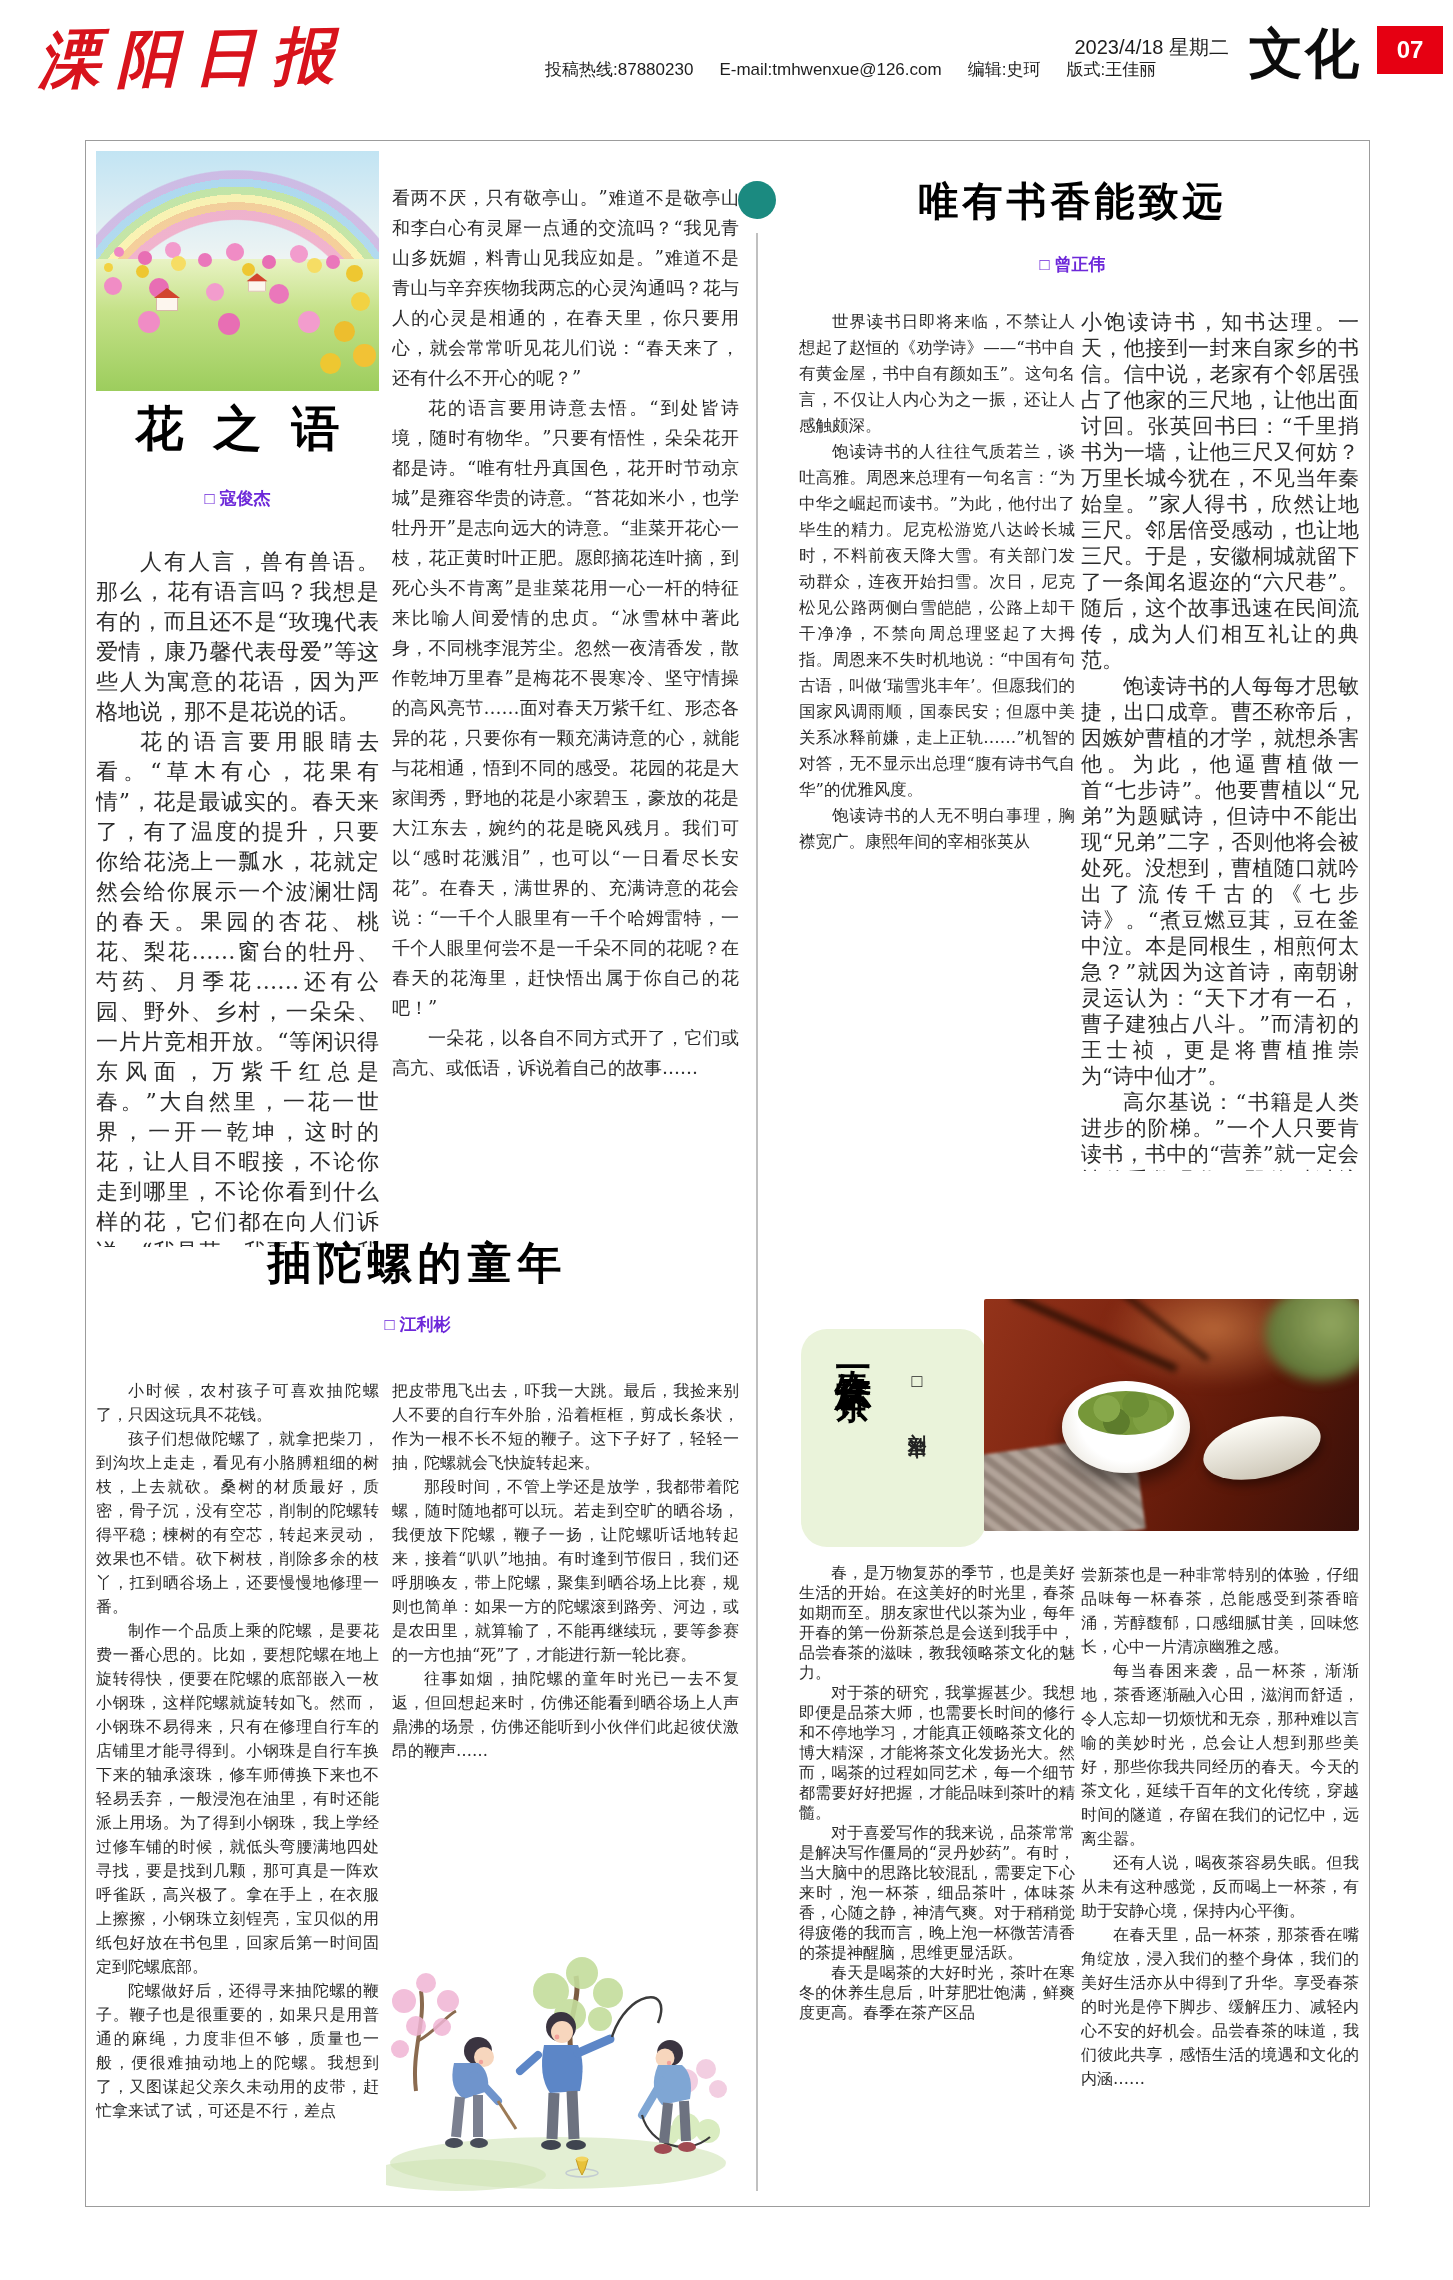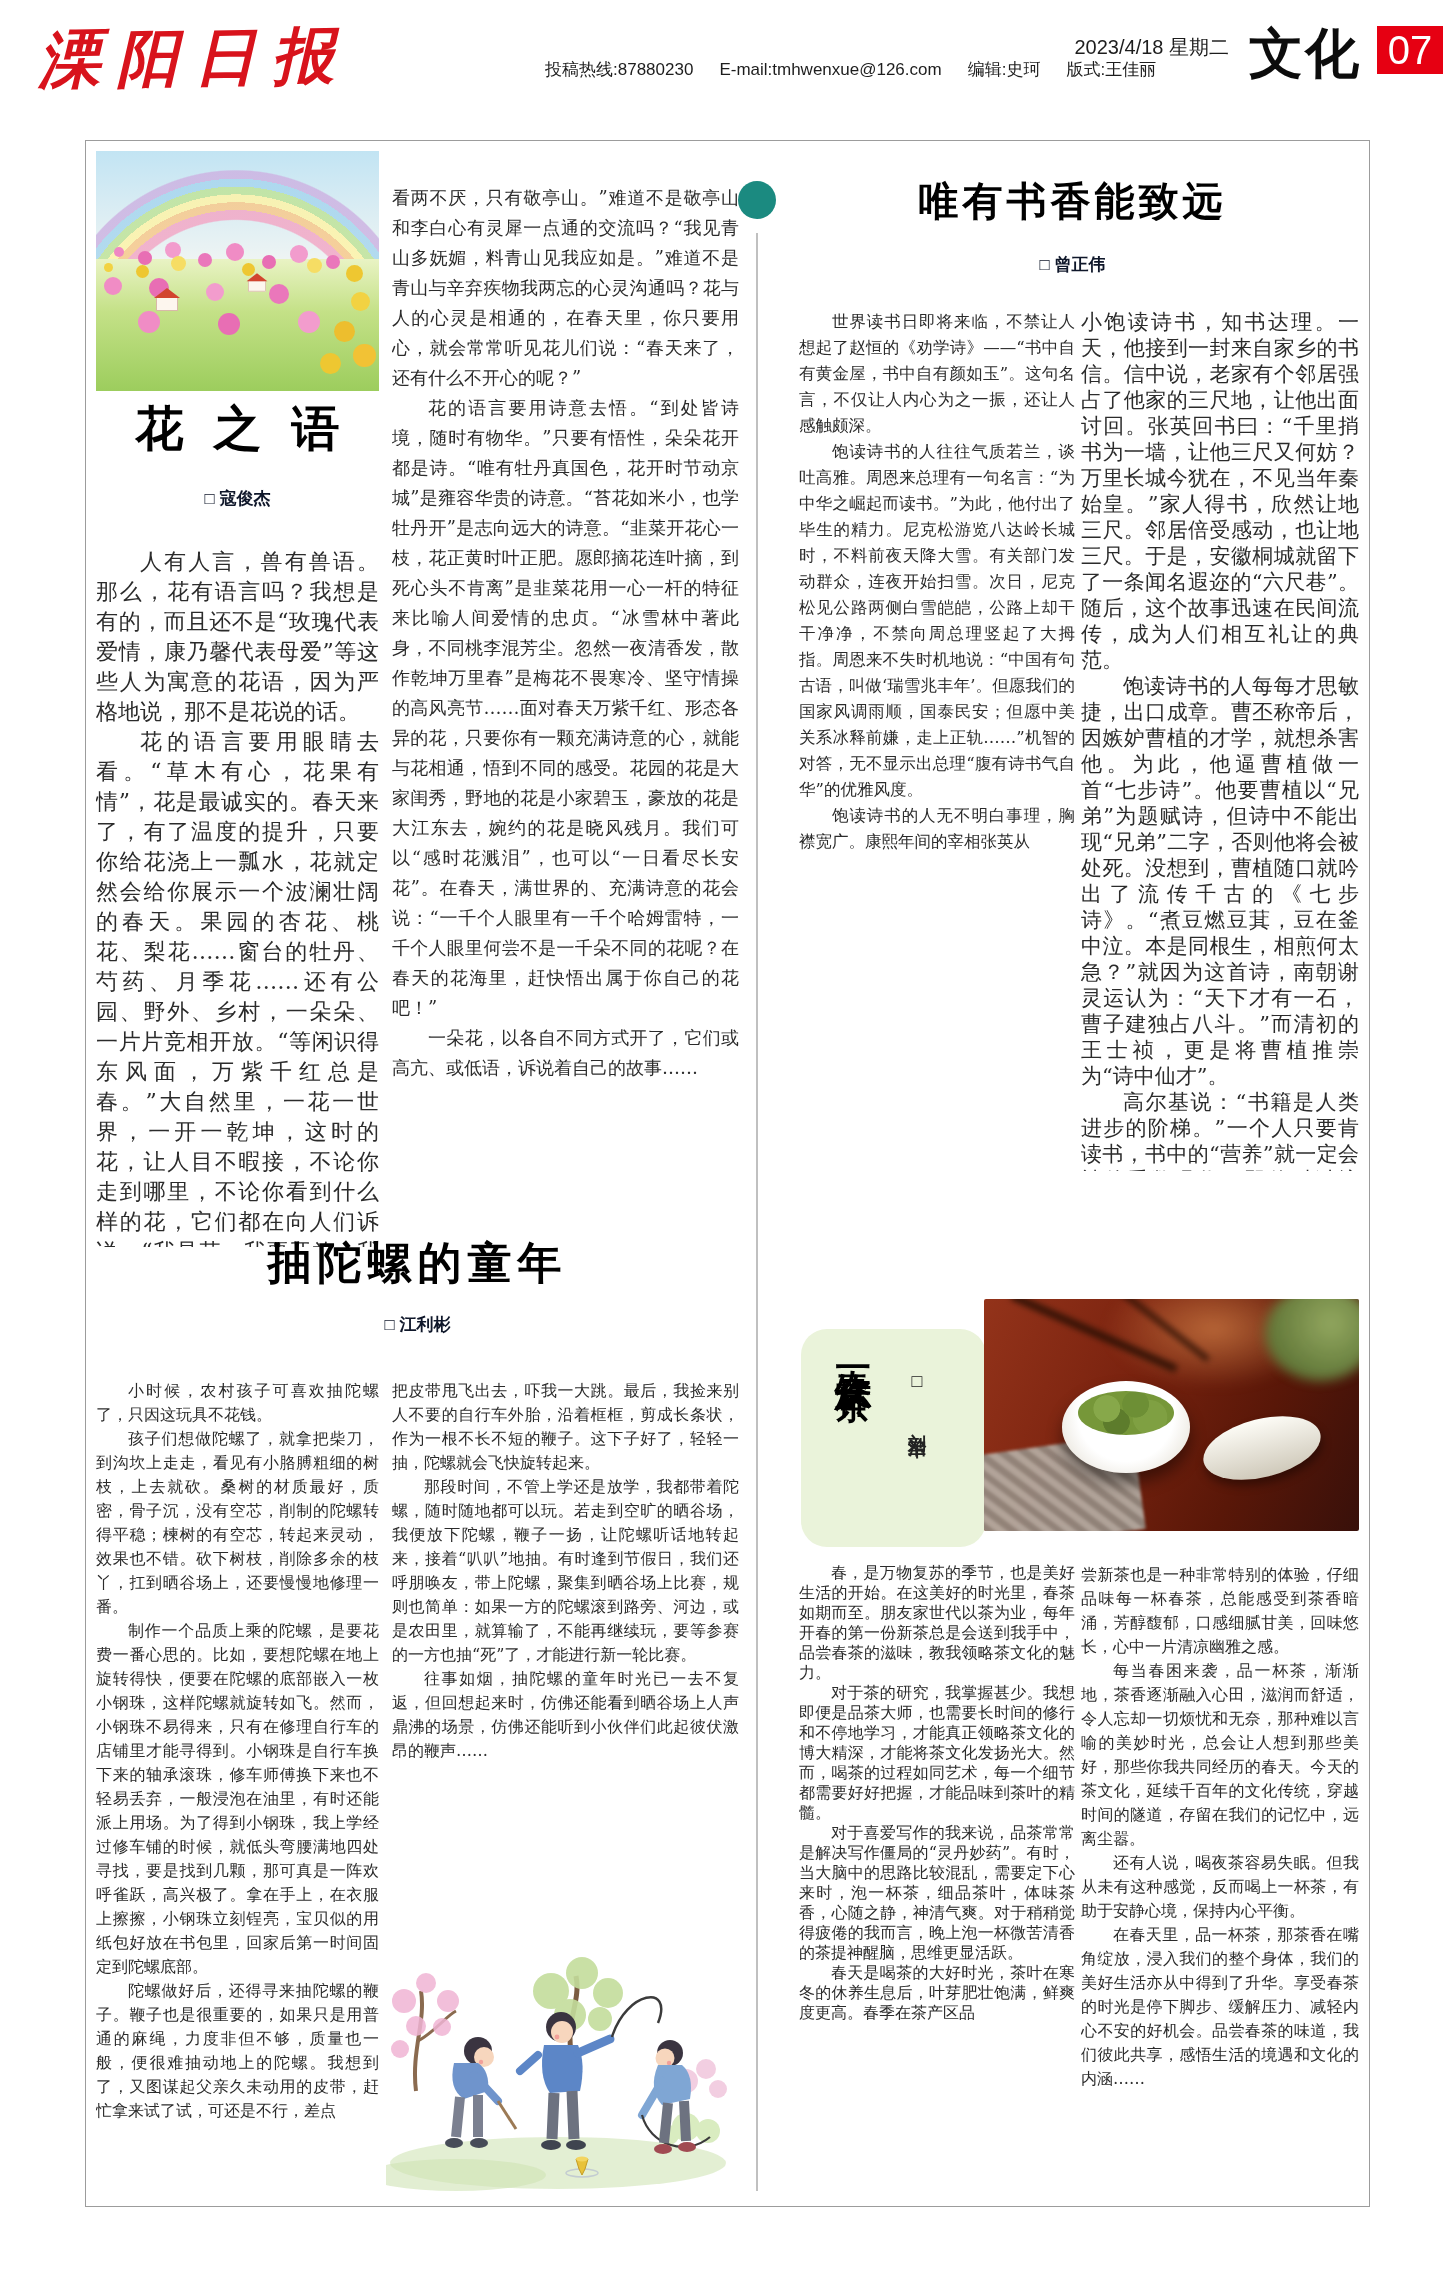--- a/index.html
+++ b/index.html
@@ -8,32 +8,32 @@
   .abs{position:absolute;}
 
   
   .masthead{left:38px;top:16px;font-family:"DejaVu Serif",serif;font-style:italic;font-weight:bold;
             font-size:62px;letter-spacing:16px;color:#d8131c;transform:rotate(-1deg);}
   .info-line{left:545px;top:58px;font-size:17px;color:#1d1d1d;white-space:nowrap;}
   .info-line span{margin-right:26px;}
   .date-line{right:224px;top:34px;font-size:20px;color:#1d1d1d;white-space:nowrap;margin-left:20px;}
   .section-name{right:92px;top:18px;font-size:54px;font-weight:bold;color:#0c0c0c;letter-spacing:2px;}
   .page-no{right:10px;top:26px;width:66px;height:48px;background:#e60012;color:#fff;
-           font-size:40px;font-weight:normal;text-align:center;line-height:48px;}
+           font-size:24px;font-weight:bold;text-align:center;line-height:48px;}
 
   
   .content-box{left:85px;top:140px;width:1283px;height:2065px;border:1px solid #9c9c9c;}
 
   .divider-line{left:670px;top:92px;width:2px;height:1958px;background:#c0c0c0;}
   .divider-dot{left:652px;top:40px;width:38px;height:38px;border-radius:50%;background:#1b8a80;}
 
   
   .t-center{text-align:center;}
   .art-title{font-weight:bold;color:#000;line-height:1.1;}
-  .author{font-size:17px;font-weight:bold;color:#0f172a;}
+  .author{font-size:17px;font-weight:bold;color:#6d28d9;}
   .body-col{font-family:"DejaVu Serif",serif;text-align:justify;text-justify:inter-character;
             color:#2b2b2b;overflow:hidden;}
   .body-col p{margin:0;text-indent:2em;}
   .cont p:first-child{text-indent:0;}
 
   .flower-title{left:10px;top:262px;width:283px;font-size:48px;letter-spacing:30px;text-indent:30px;}
   .flower-author{left:10px;top:346px;width:283px;}
   .flower-col1{left:10px;top:406px;width:283px;height:700px;font-size:22px;line-height:30px;}
   .flower-col2{left:306px;top:42px;width:347px;height:1000px;font-size:18px;line-height:30px;}
 

